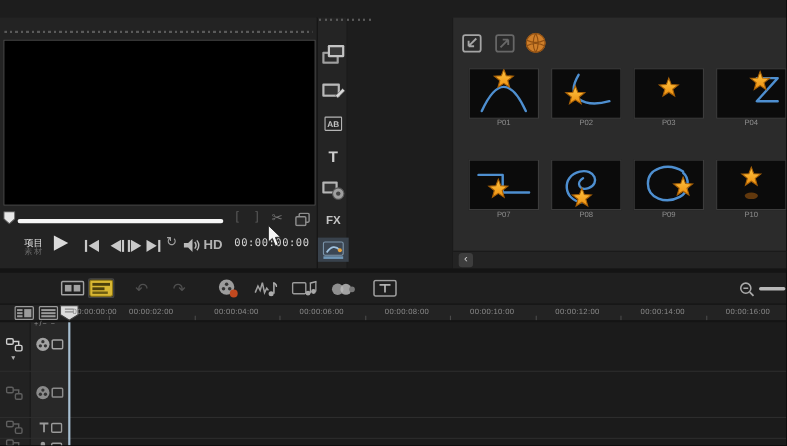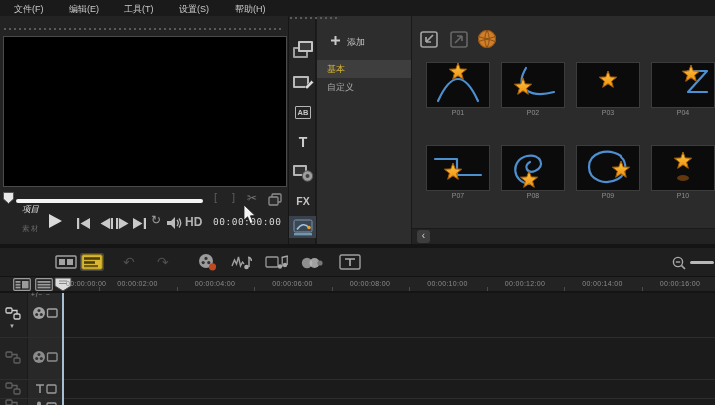--- a/index.html
+++ b/index.html
@@ -68,47 +68,40 @@
 <div id="screen">
   <svg width="0" height="0" style="position:absolute">
       <defs>
     <linearGradient id="starG" x1="0" y1="0" x2="0" y2="1">
       <stop offset="0" stop-color="#ffc845"></stop>
           <stop offset="1" stop-color="#ee8f0e"></stop>
     </linearGradient>
   </defs>
     </svg>
 
-  <div class="abs menubar" id="menubar">
-      <div class="menu-item" style="left: 14px;">文件(F)</div>
-      <div class="menu-item" style="left: 69px;">编辑(E)</div>
-      <div class="menu-item" style="left: 124px;">工具(T)</div>
-      <div class="menu-item" style="left: 179px;">设置(S)</div>
-      <div class="menu-item" style="left: 235px;">帮助(H)</div>
-    </div>
 
   <div class="abs preview-panel">
     <div class="abs grip" style="left:4px;top:12px;width:280px;"></div>
     <div class="abs video"></div>
     <span class="abs" style="left:3px;top:176px;">
         <svg width="11" height="12" viewBox="0 0 11 12">
           <path d="M.5 .5 H10.5 V7 L5.5 11.5 L.5 7 Z" fill="#e8e8e8" stroke="#555"></path>
         </svg>
       </span>
     <div class="abs trimbar"></div>
     <span class="glyph-btn" style="left:214px;top:176px;font-size:11px;color:#5e5e5e;">[</span>
     <span class="glyph-btn" style="left:232px;top:176px;font-size:11px;color:#5e5e5e;">]</span>
     <span class="glyph-btn" style="left:247px;top:176px;font-size:12px;color:#787878;">✂</span>
     <span class="abs" style="left:268px;top:177px;">
         <svg width="14" height="13" viewBox="0 0 14 13">
           <rect x="4" y="1" width="9" height="8" rx="1" fill="none" stroke="#8e8e8e" stroke-width="1.3"></rect>
           <rect x="1" y="4" width="9" height="8" rx="1" fill="#2a2a2a" stroke="#8e8e8e" stroke-width="1.3"></rect>
         </svg>
       </span>
-    <span class="abs proj" style="left:22px;top:188px;font-style:italic;">项目</span>
+    <span class="abs proj" style="left:22px;top:200px;">项目</span>
     <span class="abs clip" style="left:22px;top:208px;">素材</span>
     <span class="abs" style="left:48px;top:197px;">
         <svg width="15" height="16" viewBox="0 0 15 16">
           <path d="M1 1 L14 8 L1 15 Z" fill="#dadada"></path>
         </svg>
       </span>
     <span class="abs" style="left:77px;top:202px;">
         <svg width="13" height="11" viewBox="0 0 13 11">
           <rect x="0" y="0" width="2.2" height="11" fill="#c9c9c9"></rect>
           <path d="M13 0 L3.5 5.5 L13 11 Z" fill="#c9c9c9"></path>
@@ -188,32 +181,20 @@
           <svg width="20" height="17" viewBox="0 0 20 17">
             <rect x="1" y="1" width="18" height="12" rx="1.5" fill="#3c4754" stroke="#7d96ac"></rect>
             <path d="M4 10.5 Q10 2 16 8.5" stroke="#9fc1de" fill="none" stroke-width="1.6"></path>
             <circle cx="16" cy="8.5" r="1.8" fill="#e8a23a"></circle>
             <rect x="1" y="14" width="18" height="2.4" fill="#6f96b5"></rect>
           </svg>
         </span>
       </div>
     </div>
 
-  <div class="abs category-panel">
-    <span class="abs" style="left:13px;top:19px;">
-        <svg width="11" height="11" viewBox="0 0 11 11">
-          <path d="M5.5 1 V10 M1 5.5 H10" stroke="#c9c9c9" stroke-width="2"></path>
-        </svg>
-      </span>
-    <span class="abs add-label" style="left:30px;top:20px;">添加</span>
-    <div id="catlist">
-        <div class="cat-row sel" style="top: 44px;">基本</div>
-        <div class="cat-row" style="top: 62px;">自定义</div>
-      </div>
-  </div>
 
   <div class="abs content-panel">
     <span class="abs" style="left:7px;top:14px;">
         <svg width="20" height="19" viewBox="0 0 20 19">
           <rect x="2" y="2" width="16" height="15" rx="2" fill="none" stroke="#a5a5a5" stroke-width="1.6"></rect>
           <path d="M14 5 L7 12 M7 12 V7 M7 12 H12" stroke="#a5a5a5" stroke-width="1.7" fill="none"></path>
         </svg>
       </span>
     <span class="abs" style="left:37px;top:14px;">
         <svg width="20" height="19" viewBox="0 0 20 19">

